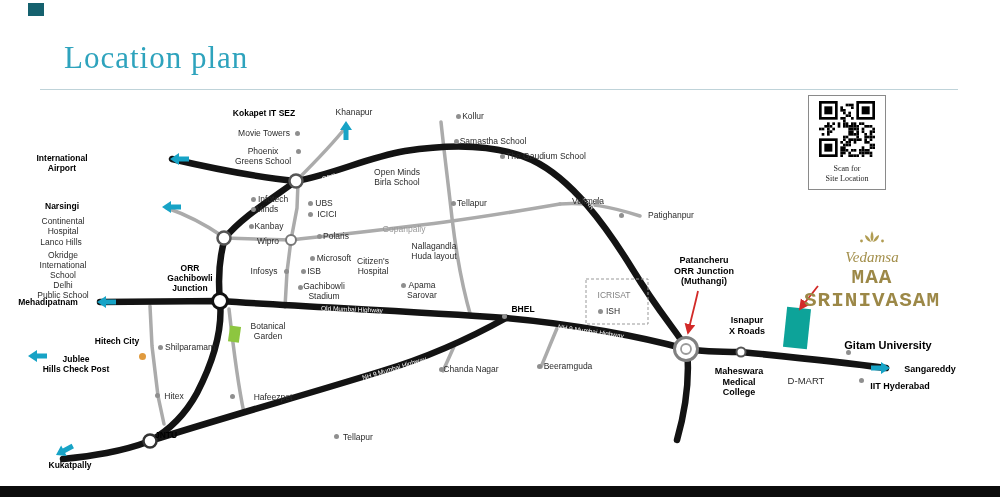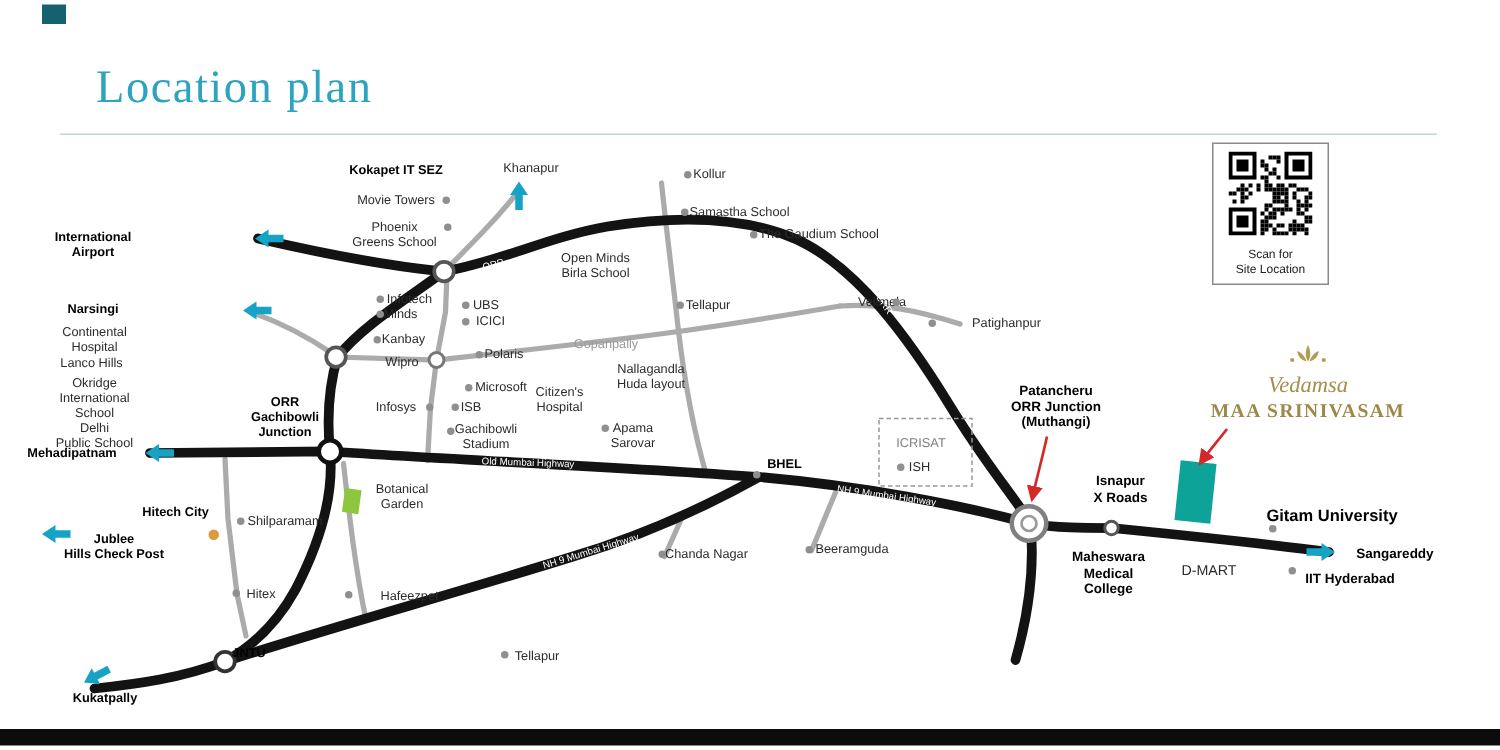--- a/index.html
+++ b/index.html
@@ -12,26 +12,26 @@
   #header-rule{position:absolute;left:40px;top:89px;width:918px;height:1px;background:#bfd3d9;}
   
   #map-svg{position:absolute;left:0;top:0;width:1000px;height:500px;pointer-events:none;}
   #place-layer{position:absolute;left:0;top:0;width:1000px;height:500px;}
   .place{position:absolute;transform:translate(-50%,-50%);font-size:8.5px;line-height:1.18;
          color:#2b2b2b;text-align:center;white-space:pre-line;}
   .place.bold{font-weight:bold;color:#000;}
   .dot{position:absolute;border-radius:50%;background:#8f8f8f;}
   
   #qr-box{position:absolute;left:808px;top:95px;width:78px;height:95px;background:#fff;
-          border:1px solid #8a8a8a;box-sizing:border-box;text-align:center;padding-top:5px;}
+          border:1px solid #8a8a8a;box-sizing:border-box;text-align:center;padding-top:5px;font-family:Liberation Serif, serif;}
   #qr-caption{font-size:8px;line-height:1.25;color:#222;white-space:pre-line;margin-top:3px;}
   
   #brand{position:absolute;left:778px;top:230px;width:188px;text-align:center;color:#a38f4b;}
   #brand-line1{font-family:"Liberation Serif",serif;font-style:italic;font-size:15px;margin-top:1px;}
-  #brand-line2{font-family:Liberation Serif, serif;font-weight:bold;font-size:13px;letter-spacing:1px;color:#9c8847;}
+  #brand-line2{font-family:Liberation Mono, monospace;font-weight:bold;font-size:21px;letter-spacing:1px;color:#9c8847;}
   
   #footer-bar{position:absolute;left:0;bottom:3px;width:1000px;height:11px;background:#0c0c0c;}
 </style>
 </head>
 <body>
 
 <div id="stage">
 
   <div id="corner-accent"></div>
   <h1 id="page-title">Location plan</h1>

